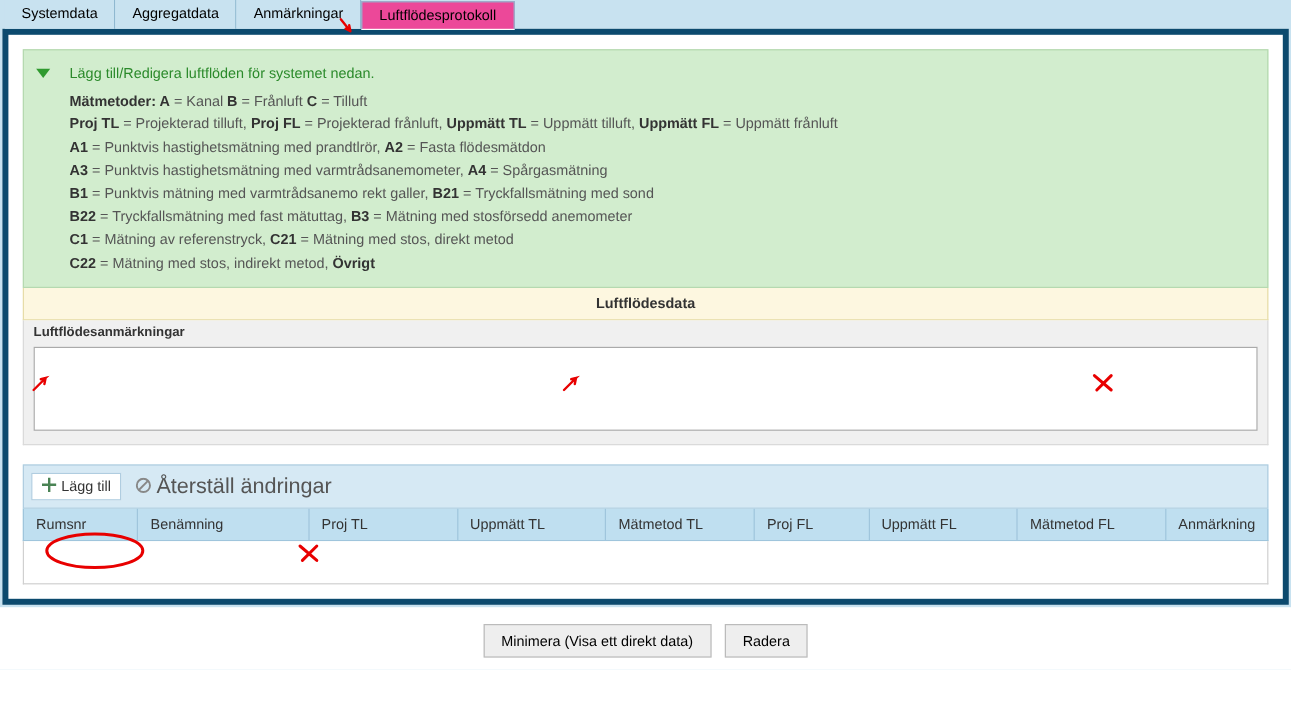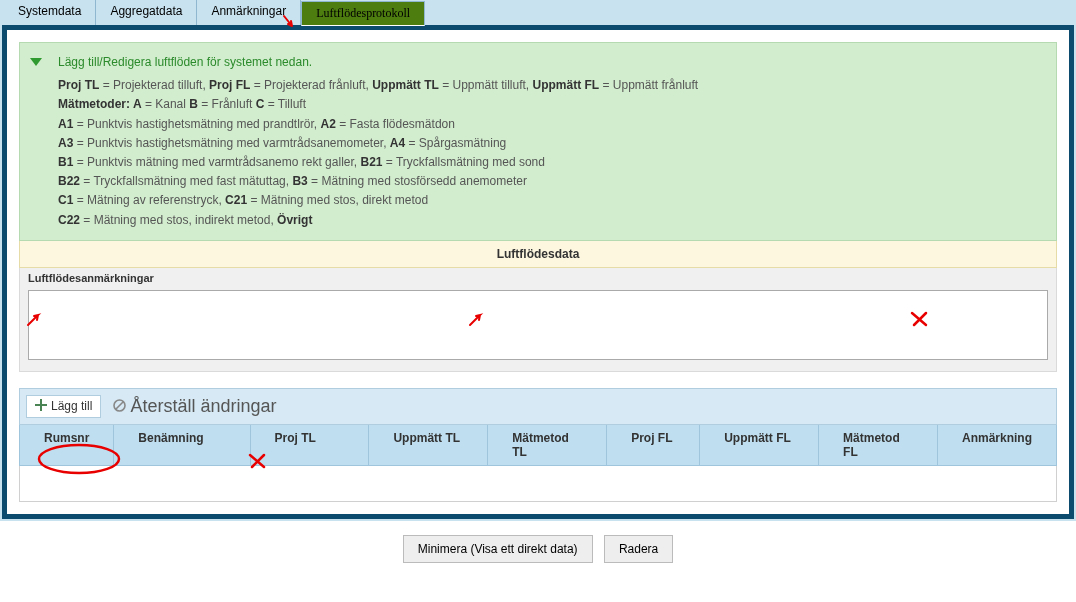--- a/index.html
+++ b/index.html
@@ -1,20 +1,20 @@
 <!DOCTYPE html>
 <html><head>
 <meta charset="utf-8">
 <style>
   * { box-sizing: border-box; margin: 0; padding: 0; }
   body { font-family: "Segoe UI", Tahoma, Arial, sans-serif; font-size: 12px; color: #333; background: #fff; }
   .window { width: 1076px; background: #c8e2f0; padding-top: 0; }
   .tabbar { display: flex; padding-left: 4px; background: #c8e2f0; }
   .tab { padding: 4px 14px; font-size: 12px; color: #000; border-right: 1px solid #8fb8d0; cursor: pointer; background: #c8e2f0; }
-  .tab.active { background: #4d7c0f; border: 1px solid #8fb8d0; border-bottom: 1px solid #fff; position: relative; top: 1px; font-family: Liberation Serif, serif; }
+  .tab.active { background: #ec4899; border: 1px solid #8fb8d0; border-bottom: 1px solid #fff; position: relative; top: 1px; }
   .content-outer { border: 5px solid #0c4a6e; background: #fff; margin: 0 2px 2px 2px; padding: 12px; }
   .greenbox { background: #d2edce; border: 1px solid #b5d9b0; padding: 10px 14px; font-size: 12px; line-height: 1.6; position: relative; }
   .greenbox .toggle { position: absolute; left: 10px; top: 12px; }
   .greenbox .title { color: #2b8a2b; font-weight: normal; padding-left: 24px; margin-bottom: 4px; }
   .greenbox .line { color: #555; padding-left: 24px; }
   .greenbox b { color: #333; font-weight: bold; }
   .section-header { background: #fdf7e0; border: 1px solid #e6dca8; border-top: none; padding: 6px 10px; font-weight: bold; color: #333; text-align: center; }
   .formrow { display: flex; background: #f0f0f0; border: 1px solid #dadada; border-top: none; }
   .formcell { flex: 1; padding: 4px 8px 8px 8px; }
   .formcell.wide { flex: 2; }
@@ -22,21 +22,21 @@
   .forminput { width: 60%; height: 20px; border: 1px solid #aaa; background: #fff; padding: 0 4px; font-size: 12px; }
   .forminput.small { width: 55%; }
   .notes-label { font-size: 11px; font-weight: bold; padding: 4px 8px 2px 8px; background: #f0f0f0; border-left: 1px solid #dadada; border-right: 1px solid #dadada; }
   .notes-area { background: #f0f0f0; border: 1px solid #dadada; border-top: none; padding: 4px 8px 8px 8px; }
   .notes-area textarea { width: 100%; height: 70px; border: 1px solid #aaa; resize: none; font-family: inherit; font-size: 12px; padding: 4px; }
   .spacer { height: 16px; }
   .toolbar { background: #d6e9f4; border: 1px solid #b0cde0; display: flex; align-items: center; padding: 4px 6px; gap: 4px; }
   .tbtn { background: #fff; border: 1px solid #b0cde0; padding: 3px 8px; display: inline-flex; align-items: center; gap: 4px; cursor: pointer; font-size: 12px; color: #333; }
   .tbtn-flat { background: transparent; border: none; padding: 3px 8px; display: inline-flex; align-items: center; gap: 4px; cursor: pointer; font-size: 18px; color: #555; }
   .table-head { display: flex; background: #bfdff0; border: 1px solid #9fc5dc; border-top: none; }
-  .th { padding: 6px 24px; font-weight: bold; font-size: 12px; color: #333; border-right: 1px solid #9fc5dc; }
+  .th { padding: 6px 10px; font-weight: normal; font-size: 12px; color: #333; border-right: 1px solid #9fc5dc; }
   .th:last-child { border-right: none; }
   .table-body { height: 36px; border: 1px solid #d0d0d0; border-top: none; background: #fff; }
   .bottom-buttons { text-align: center; padding: 14px 0 10px 0; background:#fff;}
   .bbtn { display:inline-block; background: #eee; border: 1px solid #bbb; padding: 6px 14px; font-size: 12px; cursor: pointer; margin: 0 4px; }
 
   
   .c1{width:100px}.c2{width:150px}.c3{width:130px}.c4{width:130px}.c5{width:130px}.c6{width:100px}.c7{width:130px}.c8{width:130px}.c9{flex:1}
 
   
   .ann { position: absolute; color: #e80000; font-weight: bold; pointer-events: none; }
@@ -55,22 +55,22 @@
 
   <div class="content-outer">
 
     <div class="greenbox">
       <span class="toggle">
         <svg width="12" height="10" viewBox="0 0 12 10">
             <polygon points="0,0 12,0 6,8" fill="#2f9a2f"></polygon>
           </svg>
       </span>
       <div class="title">Lägg till/Redigera luftflöden för systemet nedan.</div>
+      <div class="line"><b>Mätmetoder: A</b><span> = Kanal </span><b>B</b><span> = Frånluft </span><b>C</b><span> = Tilluft</span></div>
       <div class="line"><b>Proj TL</b><span> = Projekterad tilluft, </span><b>Proj FL</b><span> = Projekterad frånluft, </span><b>Uppmätt TL</b><span> = Uppmätt tilluft, </span><b>Uppmätt FL</b><span> = Uppmätt frånluft</span></div>
-      <div class="line"><b>Mätmetoder: A</b><span> = Kanal </span><b>B</b><span> = Frånluft </span><b>C</b><span> = Tilluft</span></div>
       <div class="line"><b>A1</b><span> = Punktvis hastighetsmätning med prandtlrör, </span><b>A2</b><span> = Fasta flödesmätdon</span></div>
       <div class="line"><b>A3</b><span> = Punktvis hastighetsmätning med varmtrådsanemometer, </span><b>A4</b><span> = Spårgasmätning</span></div>
       <div class="line"><b>B1</b><span> = Punktvis mätning med varmtrådsanemo rekt galler, </span><b>B21</b><span> = Tryckfallsmätning med sond</span></div>
       <div class="line"><b>B22</b><span> = Tryckfallsmätning med fast mätuttag, </span><b>B3</b><span> = Mätning med stosförsedd anemometer</span></div>
       <div class="line"><b>C1</b><span> = Mätning av referenstryck, </span><b>C21</b><span> = Mätning med stos, direkt metod</span></div>
       <div class="line"><b>C22</b><span> = Mätning med stos, indirekt metod, </span><b>Övrigt</b></div>
     </div>
 
     <div class="section-header">Luftflödesdata</div>
 

